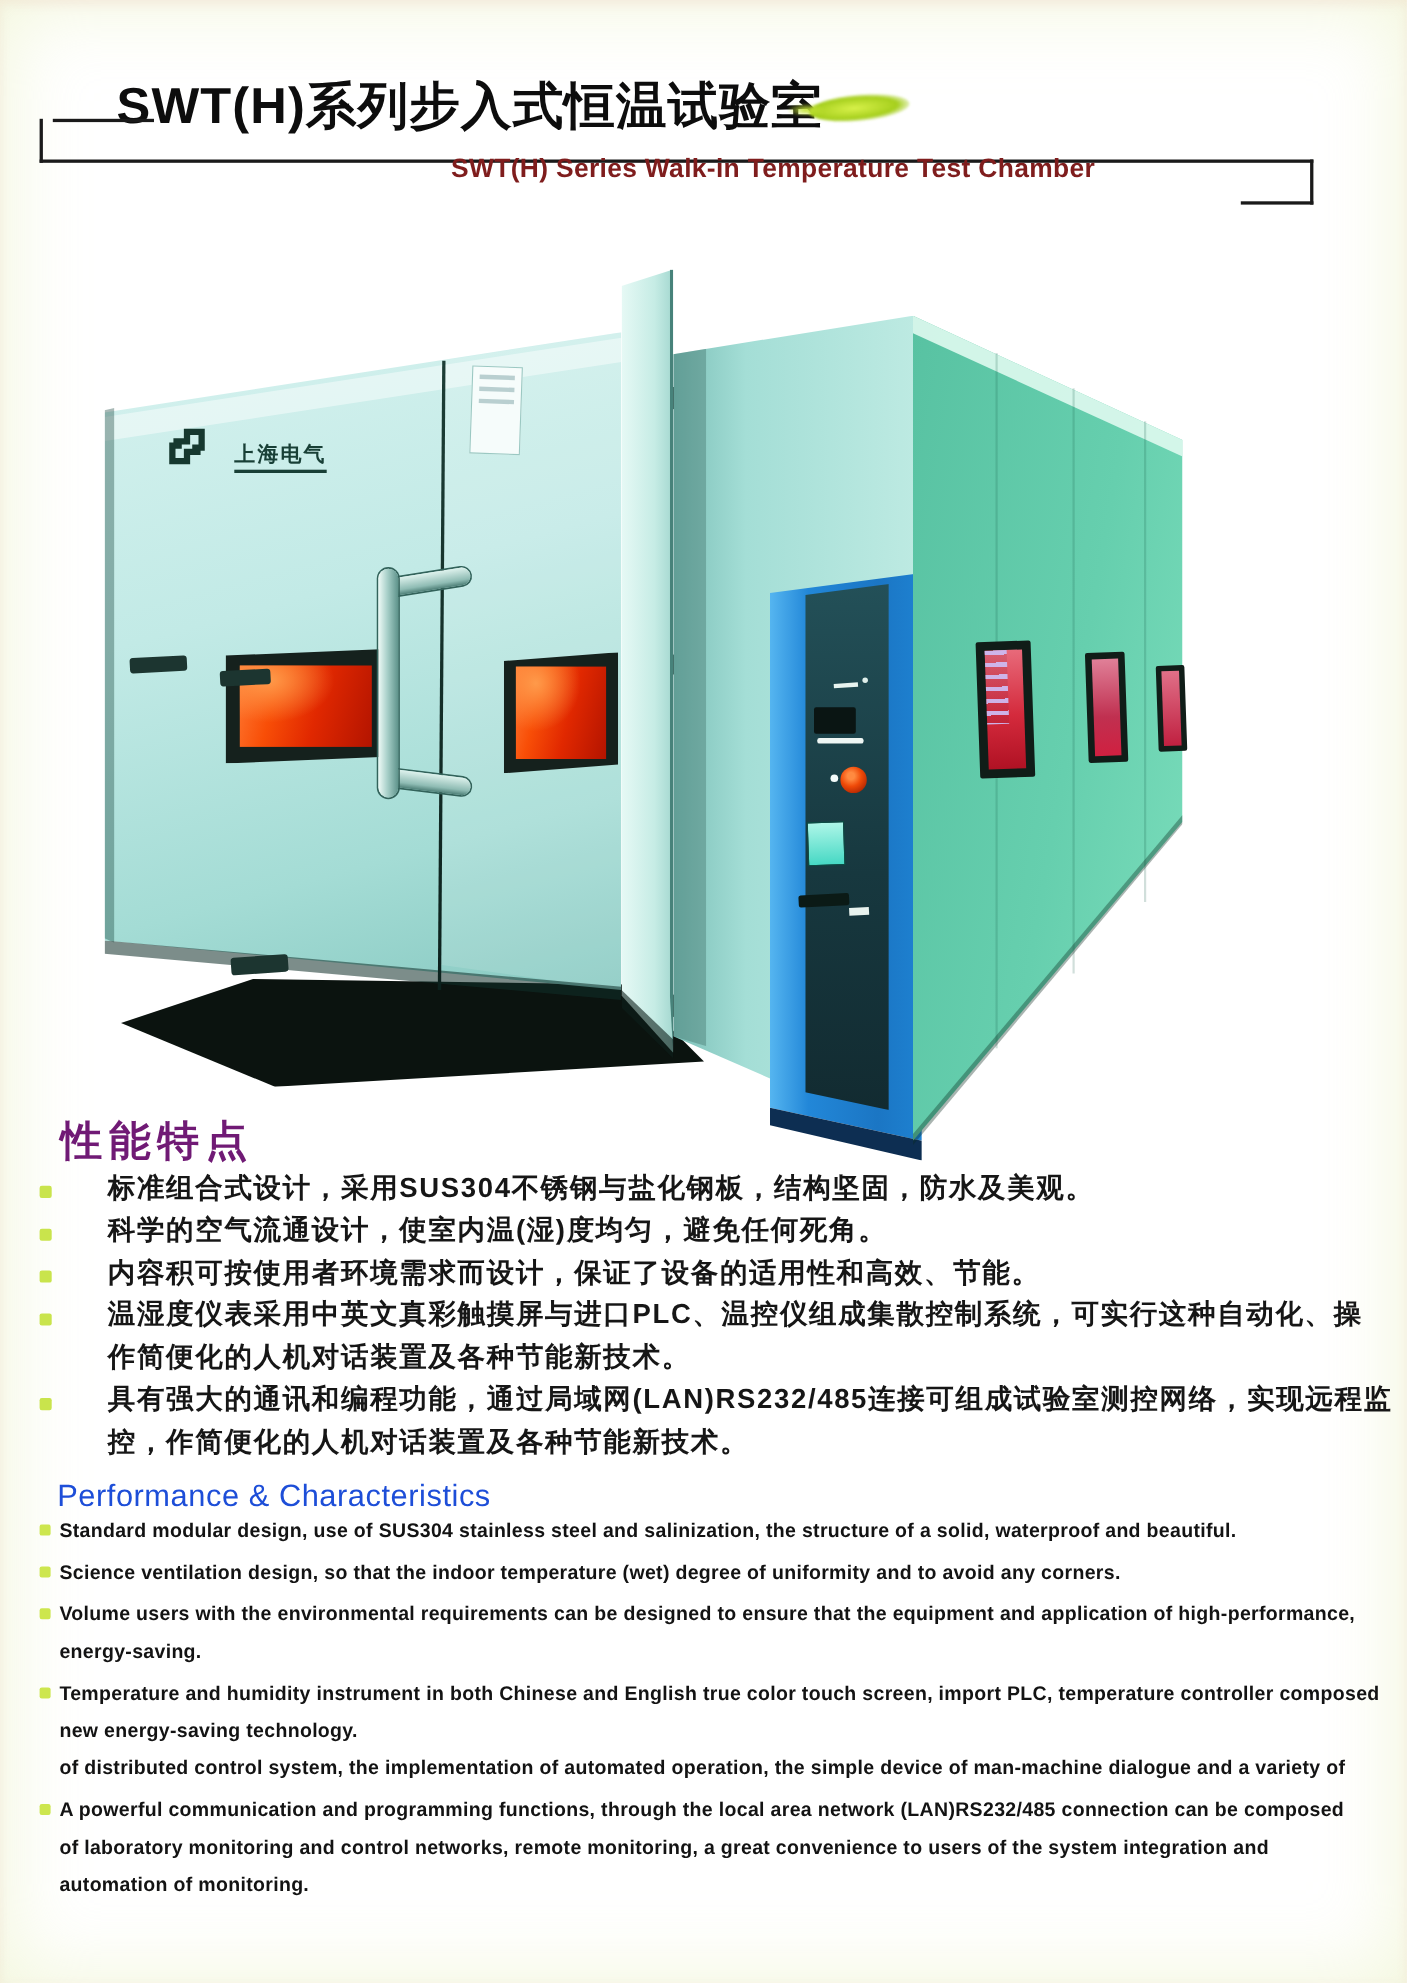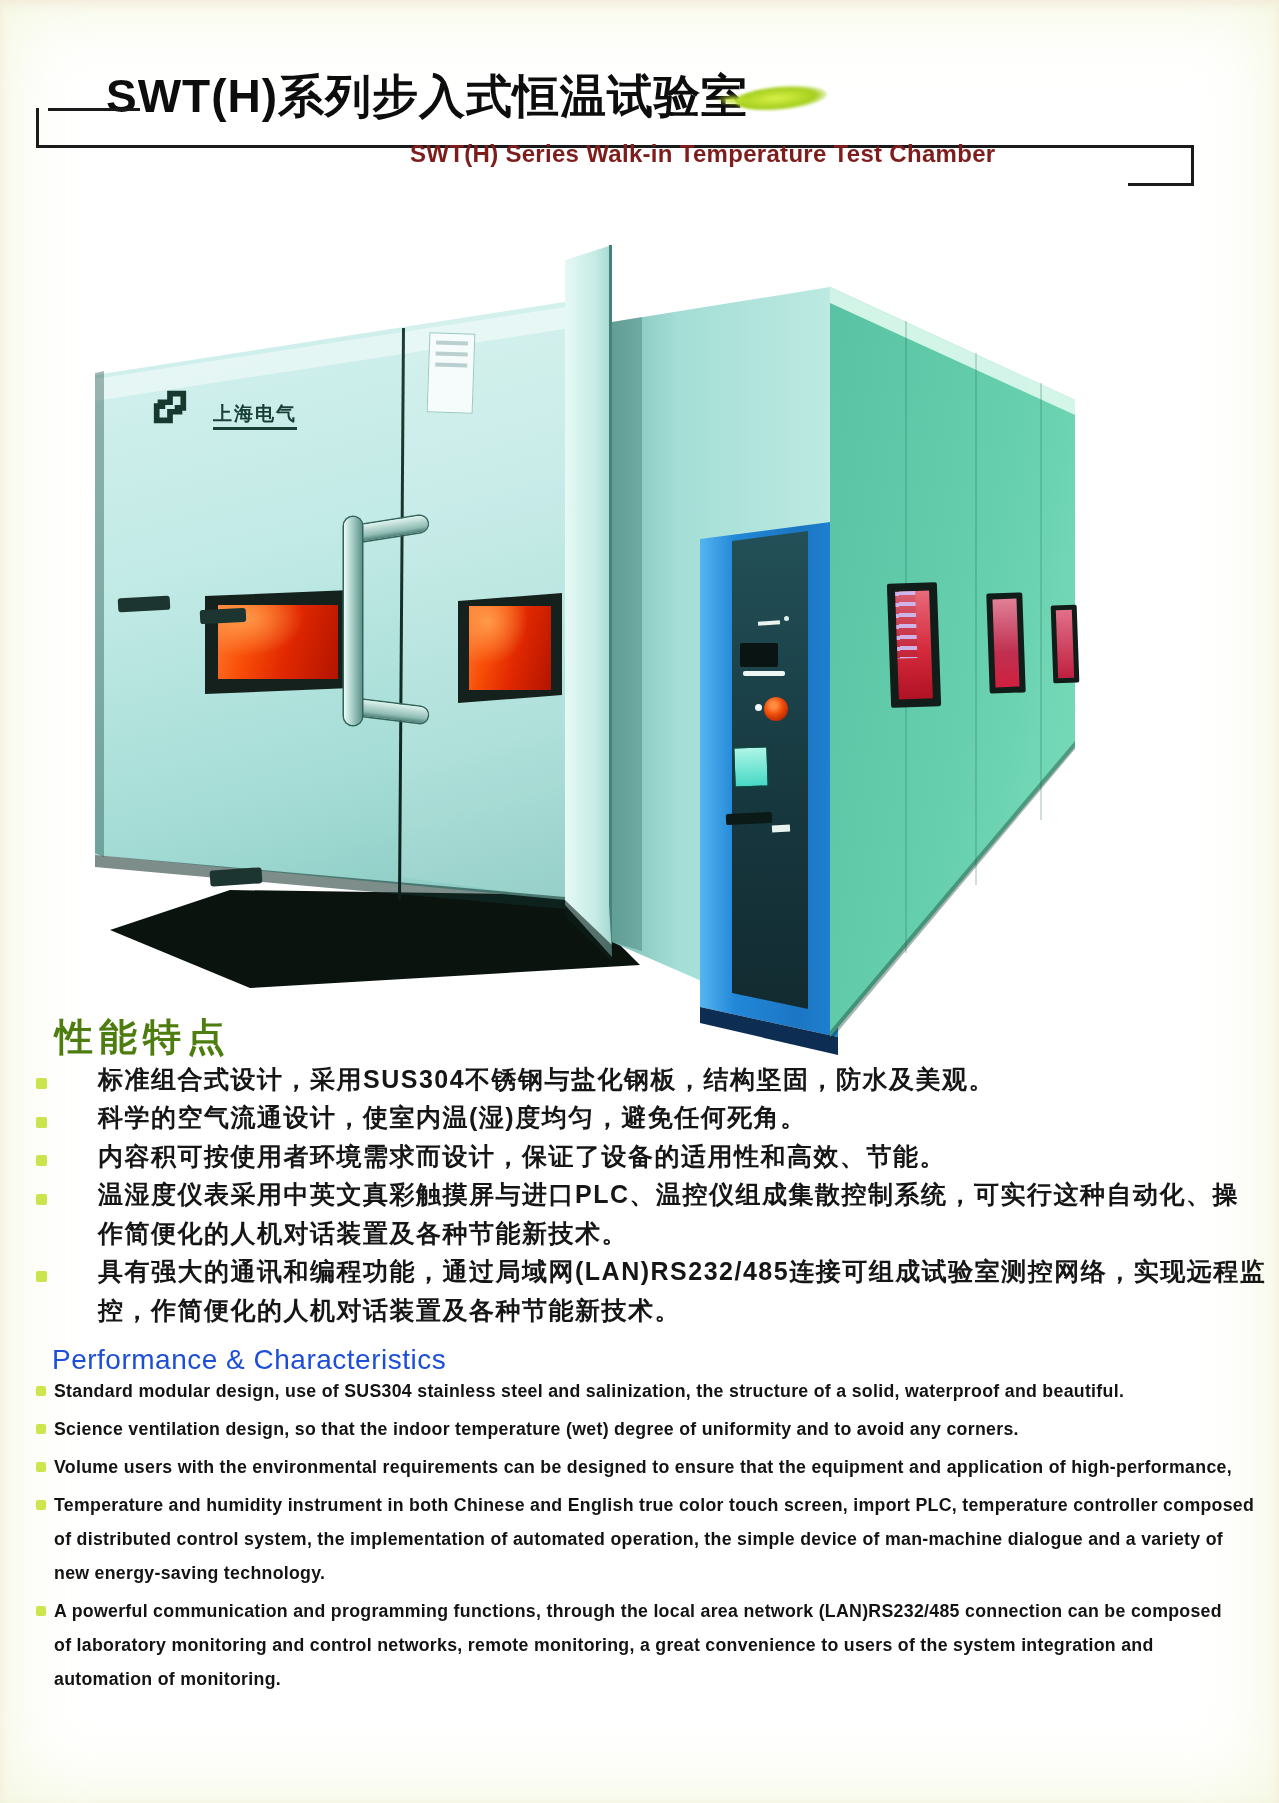--- a/index.html
+++ b/index.html
@@ -136,21 +136,21 @@
 
   .brand{left:91px;top:145px;width:180px;height:50px;display:flex;align-items:flex-end;gap:24px;}
   .brand-text{font-size:19px;font-weight:bold;color:#183f36;letter-spacing:2px;
     border-bottom:3px solid #183f36;line-height:1.3;white-space:nowrap;}
   .sticker{left:368px;top:98px;width:44px;height:78px;background:#f6fcfb;border:1px solid #9bc8c2;
     transform:rotate(2deg);}
   .sticker i{display:block;height:4px;background:#b9cfd0;margin:7px 6px 0 6px;}
 
   
   .zh-heading{position:absolute;left:55px;top:1012px;font-size:38px;font-weight:bold;
-    color:#4d7c0f;letter-spacing:6px;white-space:nowrap;}
+    color:#701a75;letter-spacing:6px;white-space:nowrap;}
   #zh-list{position:absolute;left:36px;top:1060px;width:1220px;}
   .zh-row{height:38.5px;display:flex;align-items:center;gap:40px;}
   .zh-row .bullet{width:11px;height:11px;background:#c9e44c;border-radius:2px;flex:none;
     margin:9px 11px 0 0;}
   .zh-row .txt{font-size:25px;color:#161616;letter-spacing:1.5px;font-weight:600;white-space:nowrap;}
   .en-heading{position:absolute;left:52px;top:1344px;font-size:28px;font-weight:400;
     color:#1d4ed8;letter-spacing:.5px;white-space:nowrap;}
   #en-list{position:absolute;left:36px;top:1381px;width:1225px;}
   .en-item{margin-bottom:4px;}
   .en-row{height:34px;display:flex;align-items:flex-start;}
@@ -309,34 +309,38 @@
       <div class="en-row">
         <span class="bullet"></span>
         <span class="txt">Science ventilation design, so that the indoor temperature (wet) degree of uniformity and to avoid any corners.</span>
       </div>
     </div>
     <div class="en-item">
       <div class="en-row">
         <span class="bullet"></span>
         <span class="txt">Volume users with the environmental  requirements can be designed to ensure that the equipment and application of high-performance,</span>
       </div>
+      <div class="en-row no-bullet">
+        <span class="bullet"></span>
+        <span class="txt">energy-saving.</span>
+      </div>
     </div>
     <div class="en-item">
       <div class="en-row">
         <span class="bullet"></span>
         <span class="txt">Temperature and humidity instrument in both Chinese and English true color touch screen,  import PLC, temperature  controller  composed</span>
       </div>
       <div class="en-row no-bullet">
         <span class="bullet"></span>
+        <span class="txt">new energy-saving technology.</span>
+      </div>
+      <div class="en-row no-bullet">
+        <span class="bullet"></span>
         <span class="txt">of distributed control system, the implementation of automated operation,  the  simple device of man-machine dialogue and  a variety of</span>
       </div>
-      <div class="en-row no-bullet">
-        <span class="bullet"></span>
-        <span class="txt">new energy-saving technology.</span>
-      </div>
     </div>
     <div class="en-item">
       <div class="en-row">
         <span class="bullet"></span>
         <span class="txt">A powerful communication and programming  functions,  through  the local area network (LAN)RS232/485  connection can be  composed</span>
       </div>
       <div class="en-row no-bullet">
         <span class="bullet"></span>
         <span class="txt">of  laboratory  monitoring  and  control  networks, remote monitoring, a great  convenience  to  users of the  system  integration and</span>
       </div>

